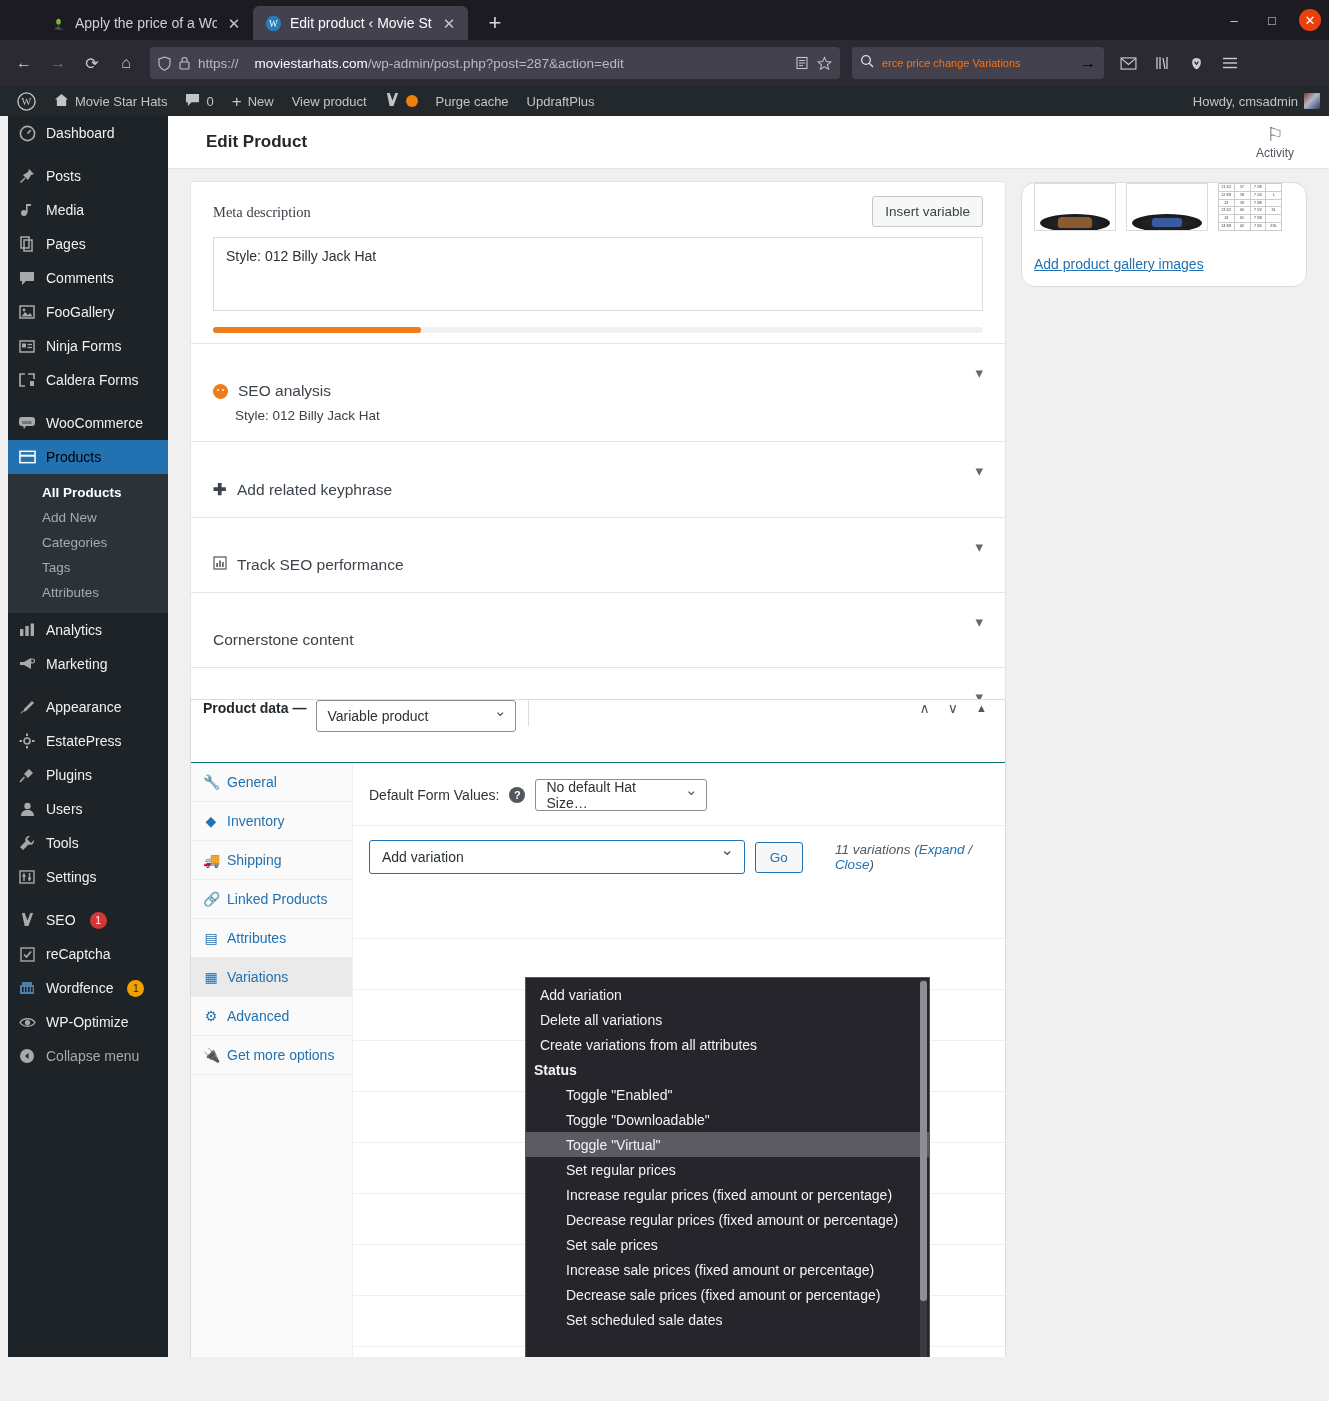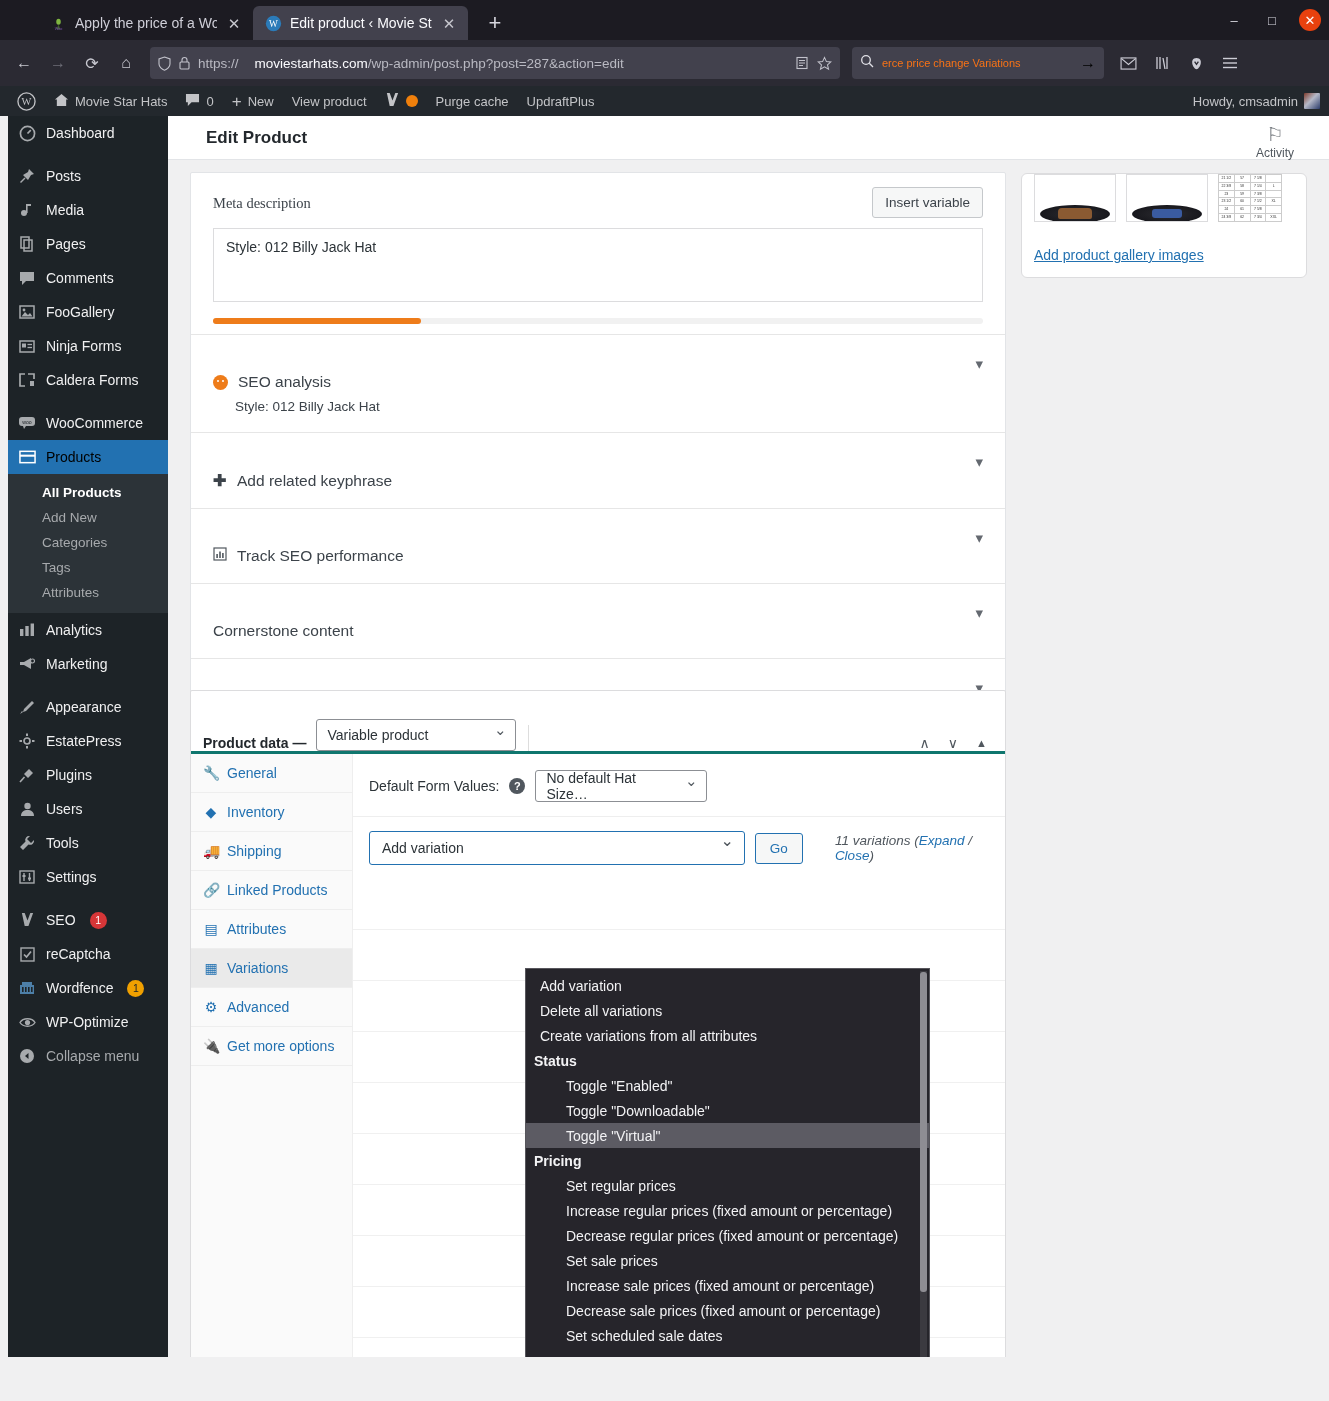--- a/index.html
+++ b/index.html
@@ -71,21 +71,21 @@
   }
   .menu-gap { height: 9px; }
   .submenu { background: #2c3338; padding: 6px 0 8px 0; }
   .submenu a { display: block; padding: 5px 0 5px 34px; font-size: 13.5px; color: #a7aaad; }
   .submenu a.cur { color: #fff; font-weight: bold; }
   .badge { background: #d63638; color: #fff; border-radius: 10px; font-size: 10.5px; min-width: 17px; height: 17px; display:inline-flex; align-items:center; justify-content:center; padding: 0 5px; margin-left: 5px; }
   .badge.amber { background: #f0a000; color: #1d2327; }
 
   
   .main { flex: 1 1 auto; background: #f0f0f1; position: relative; overflow: hidden; }
-  .page-head { background: #fff; height: 44px; display: flex; align-items: center; padding: 0 0 0 38px; border-bottom: 1px solid #e2e4e7; position: relative; }
+  .page-head { background: #fff; height: 53px; display: flex; align-items: center; padding: 0 0 0 38px; border-bottom: 1px solid #e2e4e7; position: relative; }
   .page-head h1 { font-size: 17px; font-weight: 600; color: #23282d; }
   .activity-btn { position: absolute; right: 24px; top: 8px; width: 60px; text-align: center; color: #50575e; font-size: 12px; }
   .activity-btn .flag { font-size: 19px; display: block; line-height: 22px; color: #6b7075; }
 
   .content { padding: 0; position: relative; }
 
   
   .seo-panel {
     position: absolute; left: 22px; top: 12px; width: 816px;
     background: #fff; border: 1px solid #e2e4e7; border-radius: 2px;
@@ -112,38 +112,38 @@
   .seo-row .row-sub { font-size: 13.5px; color: #3c434a; margin-top: 8px; margin-left: 22px; }
   .chev { color: #646970; font-size: 15px; padding-top: 2px; }
   .bullet-face { width: 15px; height: 15px; border-radius: 50%; background: #ee7c1a; position: relative; }
   .bullet-face::before, .bullet-face::after { content:""; position:absolute; width:2px;height:2px;background:#fff;border-radius:50%;top:5px; }
   .bullet-face::before { left: 4px; } .bullet-face::after { right: 4px; }
   .plus-ic { color: #3c434a; font-size: 16px; font-weight: bold; width: 14px; }
 
   
   .gallery-box {
     position: absolute; right: 22px; top: 13px; width: 286px;
-    background: #fff; border: 1px solid #dcdcde; border-radius: 6px;
+    background: #fff; border: 1px solid #dcdcde; border-radius: 14px;
     padding: 0 12px 14px 12px;
   }
   .thumbs { display: flex; gap: 10px; height: 48px; overflow: hidden; }
   .thumb { width: 82px; height: 48px; border: 1px solid #dcdcde; background: #fff; overflow:hidden; position: relative; }
   .hat-img { position:absolute; left:50%; bottom:-2px; transform: translateX(-50%); width: 70px; height: 18px; background: radial-gradient(ellipse at center, #2b2b30 0%, #1b1b20 60%, #0d0d11 100%); border-radius: 50%; }
   .hat-img2::after { content:""; position:absolute; left:50%; transform:translateX(-50%); bottom:5px; width:30px;height:9px;background:#3a5ba0; border-radius:3px; }
   .hat-img1::after { content:""; position:absolute; left:50%; transform:translateX(-50%); bottom:4px; width:34px;height:11px;background:#8a5a32; border-radius:4px 4px 2px 2px; }
   .sizechart { width: 64px; height: 48px; border-left:1px solid #ccc; border-top: 1px solid #ccc; display: grid; grid-template-columns: 1fr 1fr 1fr 1fr; }
   .sizechart span { border-right: 1px solid #ccc; border-bottom: 1px solid #ccc; font-size: 3.5px; color: #333; text-align:center; line-height: 6px; overflow:hidden; }
   .gallery-link { display: block; margin-top: 25px; font-size: 14px; color: #2271b1; text-decoration: underline; }
 
   
   .productdata {
     position: absolute; left: 22px; top: 530px; width: 816px;
     background: #fff; border: 1px solid #dcdcde; border-radius: 2px;
   }
-  .pd-head { display: flex; align-items: flex-end; height: 63px; padding: 0 12px 0 12px; border-bottom: 3px solid #0f766e; }
+  .pd-head { display: flex; align-items: flex-start; height: 63px; padding: 0 12px 0 12px; border-bottom: 1px solid #0f766e; }
   .pd-title { font-size: 14px; font-weight: bold; color: #23282d; margin-right: 10px; }
   .sel {
     border: 1px solid #8c8f94; border-radius: 3px; background: #fff; color: #2c3338;
     font-size: 14px; padding: 6px 28px 6px 10px; position: relative;
     font-family: "Liberation Sans", sans-serif; min-width: 80px; height: 32px;
     appearance: none; -webkit-appearance: none;
   }
   .selwrap { position: relative; display: inline-block; }
   .selwrap::after {
     content: "\2304"; position: absolute; right: 10px; top: 2px; font-size: 15px; color: #50575e; pointer-events: none;
@@ -795,21 +795,20 @@
 
       <div class="dropdown">
         <div class="dd-list" id="dd-list">
             <div class="dd-item">Add variation</div>
             <div class="dd-item">Delete all variations</div>
             <div class="dd-item">Create variations from all attributes</div>
             <div class="dd-item group">Status</div>
             <div class="dd-item indent">Toggle "Enabled"</div>
             <div class="dd-item indent">Toggle "Downloadable"</div>
             <div class="dd-item indent hl">Toggle "Virtual"</div>
-            <div class="dd-item group">Pricing</div>
             <div class="dd-item indent">Set regular prices</div>
             <div class="dd-item indent">Increase regular prices (fixed amount or percentage)</div>
             <div class="dd-item indent">Decrease regular prices (fixed amount or percentage)</div>
             <div class="dd-item indent">Set sale prices</div>
             <div class="dd-item indent">Increase sale prices (fixed amount or percentage)</div>
             <div class="dd-item indent">Decrease sale prices (fixed amount or percentage)</div>
             <div class="dd-item indent">Set scheduled sale dates</div>
           </div>
         <div class="dd-scroll"></div>
         <div class="dd-thumb"></div>

